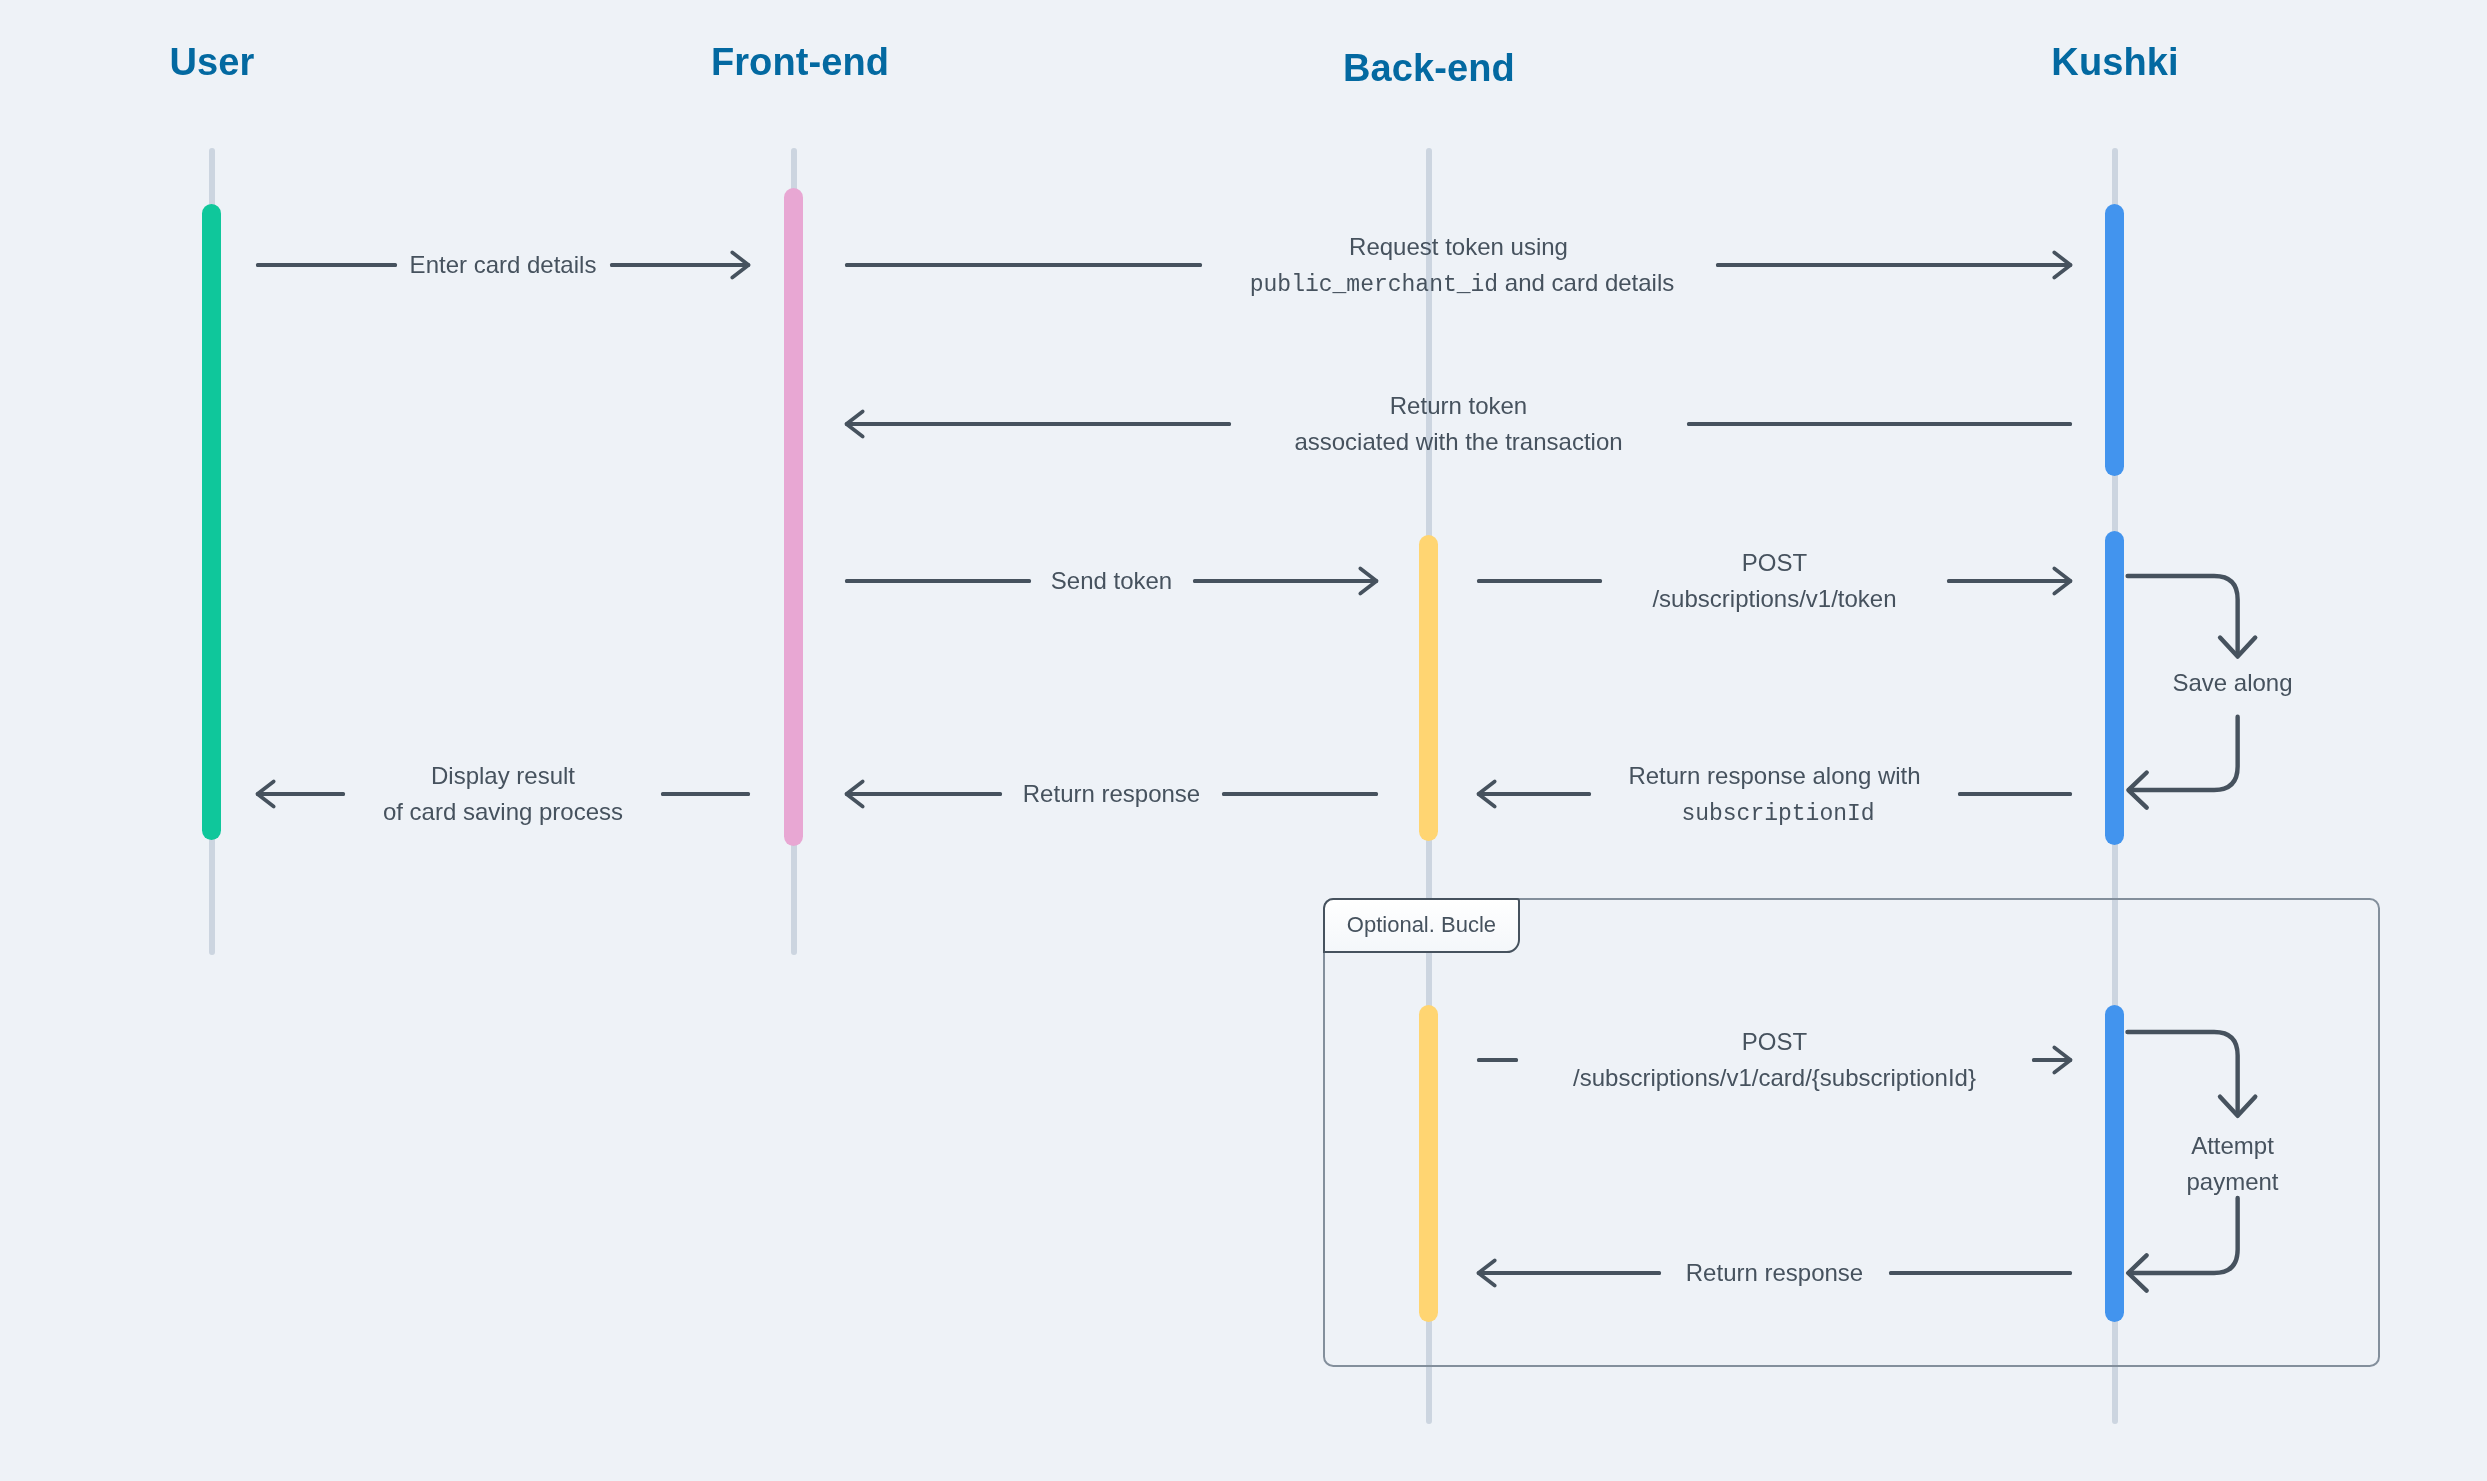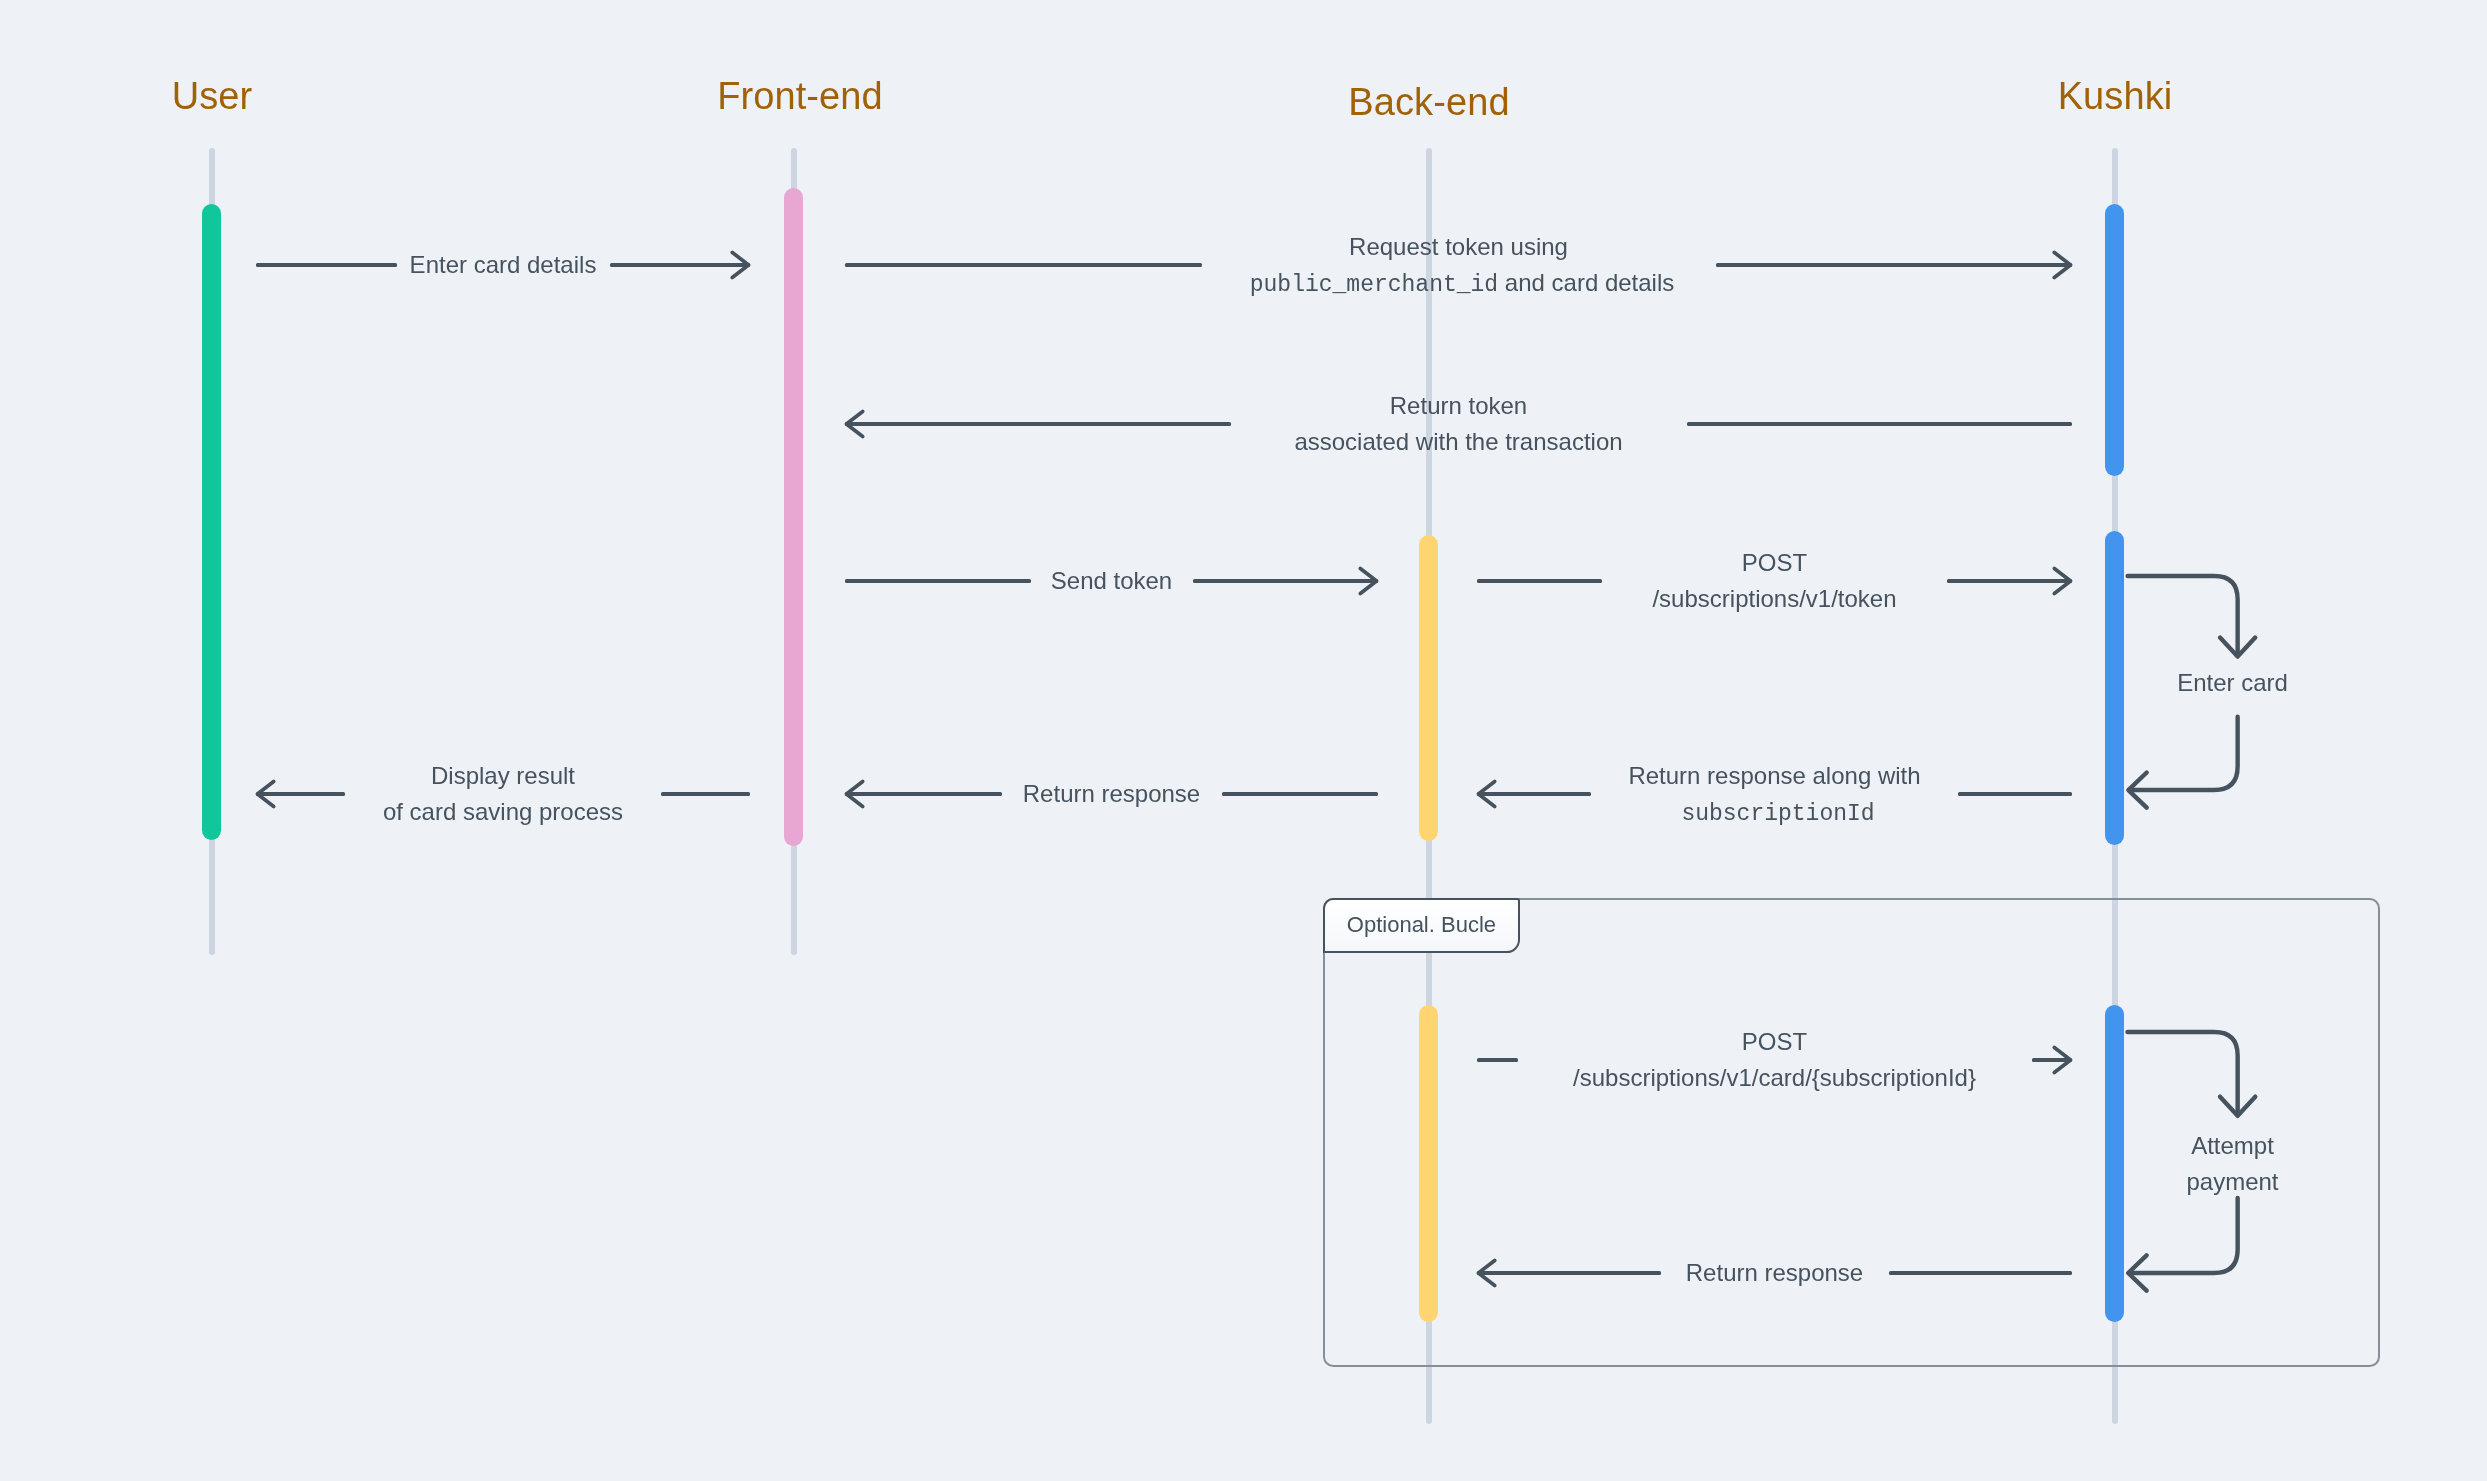--- a/index.html
+++ b/index.html
@@ -17,25 +17,24 @@
     height: 1481px;
     background: #eef2f7;
     overflow: hidden;
   }
 
   
   .participant-label {
     position: absolute;
     transform: translateX(-50%);
     font-size: 38px;
-    font-weight: 400;
-    color: #a16207;
+    font-weight: 700;
+    color: #0369a1;
     white-space: nowrap;
     letter-spacing: 0.1px;
-    margin-top: 34px;
   }
 
   
   .lifeline {
     position: absolute;
     width: 5.1px;
     margin-left: -2.6px;
     background: #ccd5e0;
     border-radius: 2.9px;
   }
@@ -238,21 +237,21 @@
   </div>
 
   <div class="selfloop" style="left:2126px; top:573px; width:213px; height:220px;">
     <svg width="213" height="220" viewBox="0 0 290 300">
       <path d="M2 4 H120 Q152 4 152 36 V108" fill="none" stroke="#46525e" stroke-width="6" stroke-linecap="round" stroke-linejoin="round"></path>
       <path d="M128 88 L152 114 L176 88" fill="none" stroke="#46525e" stroke-width="6" stroke-linecap="round" stroke-linejoin="round"></path>
       <path d="M152 196 V264 Q152 296 120 296 H4" fill="none" stroke="#46525e" stroke-width="6" stroke-linecap="round" stroke-linejoin="round"></path>
       <path d="M28 272 L3 296 L28 320" fill="none" stroke="#46525e" stroke-width="6" stroke-linecap="round" stroke-linejoin="round"></path>
     </svg>
     <div class="selfloop-label" style="top:92px;">
-      <div>Enter card</div>
+      <div>Save along</div>
     </div>
   </div>
 
   <div class="msg" style="left:256px; top:794px; width:494px;">
     <div class="msg-line-wrap">
       <div class="seg"></div>
       <div class="gap" style="width:316px;"></div>
       <div class="seg"></div>
     </div>
     <svg class="arrow-head left" viewBox="0 0 46 46">

